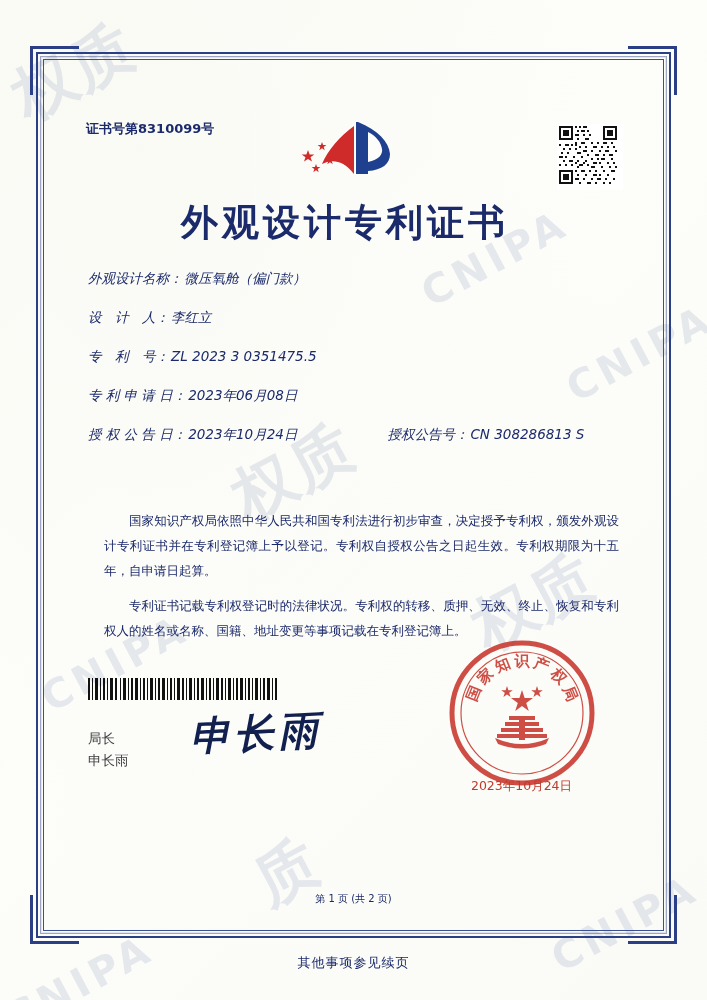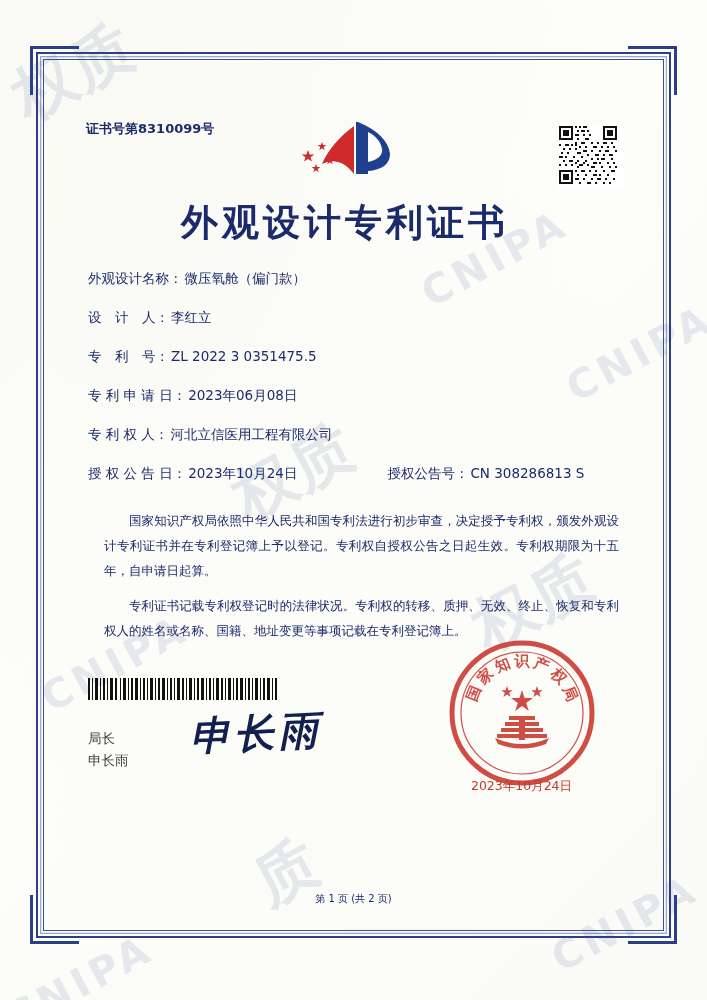--- a/index.html
+++ b/index.html
@@ -117,20 +117,21 @@
   .fields {
     position: absolute;
     left: 26px; right: 26px; top: 192px;
   }
   .row {
     display: flex;
     align-items: baseline;
     margin-bottom: 21px;
     font-size: 13.5px;
     color: #1b2a6b;
+    font-style: italic;
   }
   .row .lbl {
     white-space: nowrap;
   }
   .row .val {
     margin-left: 2px;
     text-align: center;
   }
   .row.split { justify-content: flex-start; }
   .row .grp2 { margin-left: 90px; display: flex; align-items: baseline; }
@@ -373,29 +374,25 @@
         <div class="row">
           <span class="lbl">外观设计名称：</span>
           <span class="val">微压氧舱（偏门款）</span>
         </div>
         <div class="row">
           <span class="lbl">设　计　人：</span>
           <span class="val">李红立</span>
         </div>
         <div class="row">
           <span class="lbl">专　利　号：</span>
-          <span class="val">ZL 2022 3 0351475.5</span>
+          <span class="val">ZL 2023 3 0351475.5</span>
         </div>
         <div class="row">
           <span class="lbl">专 利 申 请 日：</span>
           <span class="val">2023年06月08日</span>
-        </div>
-        <div class="row">
-          <span class="lbl">专 利 权 人：</span>
-          <span class="val">河北立信医用工程有限公司</span>
         </div>
         <div class="row split">
           <span class="lbl">授 权 公 告 日：</span>
           <span class="val">2023年10月24日</span>
           <span class="grp2">
             <span class="lbl">授权公告号：</span>
             <span class="val">CN 308286813 S</span>
           </span>
         </div>
       </div>
@@ -496,13 +493,14 @@
             <text x="75" y="28" text-anchor="middle" transform="rotate(68 75 75)">局</text>
           </g>
         </g>
       </svg>
     </div>
     <div class="seal-date">2023年10月24日</div>
 
     <div class="page-num">第 1 页 (共 2 页)</div>
   </div>
 
+  <div class="footer-note">其他事项参见续页</div>
 </div>
 
 </body></html>

